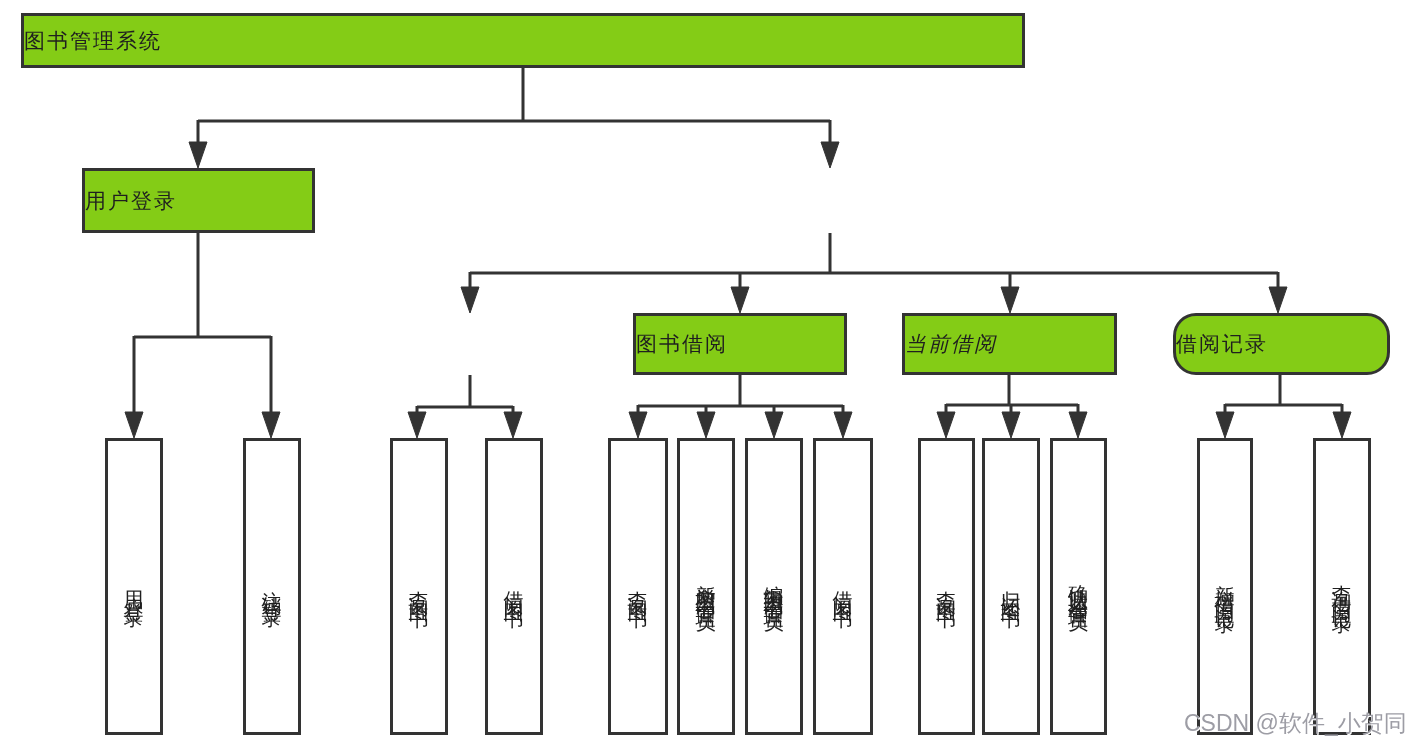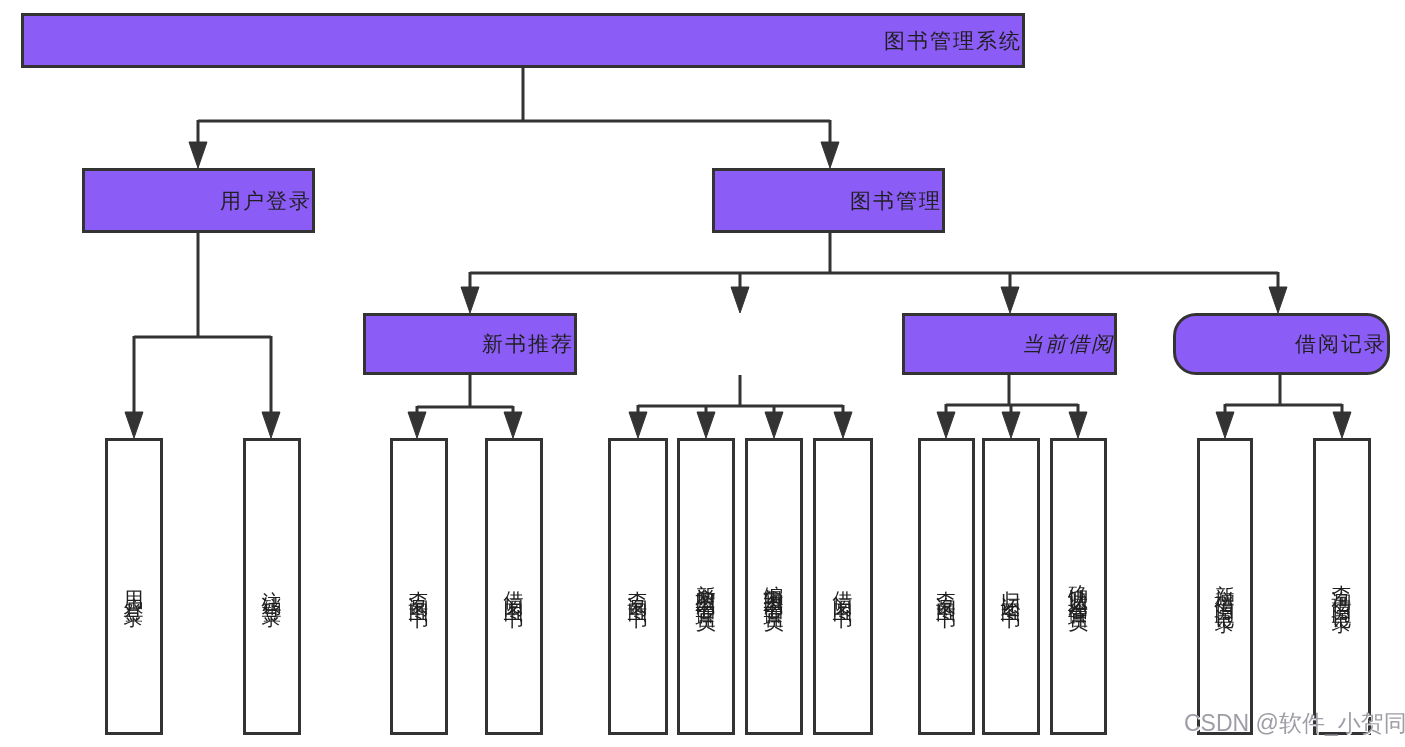--- a/index.html
+++ b/index.html
@@ -17,24 +17,24 @@
   }
   #wires {
     position: absolute;
     left: 0; top: 0;
     width: 1405px; height: 747px;
   }
   .hbox {
     position: absolute;
     box-sizing: border-box;
     border: 3px solid #333333;
-    background: #8b5cf6;
+    background: #84cc16;
     display: flex;
     align-items: center;
-    justify-content: flex-end;
+    justify-content: flex-start;
     font-size: 21px;
     color: #1f1f1f;
     letter-spacing: 2px;
     white-space: nowrap;
   }
   .vbox {
     position: absolute;
     box-sizing: border-box;
     border: 3px solid #333333;
     background: #ffffff;
@@ -103,26 +103,23 @@
     </g>
   </svg>
 
   <div class="hbox" style="left:21px; top:13px; width:1004px; height:55px;">
     <span>图书管理系统</span>
   </div>
 
   <div class="hbox" style="left:82px; top:168px; width:233px; height:65px;">
     <span>用户登录</span>
   </div>
-  <div class="hbox" style="left:712px; top:168px; width:233px; height:65px;">
-    <span>图书管理</span>
-  </div>
 
-  <div class="hbox" style="left:363px; top:313px; width:214px; height:62px;">
-    <span>新书推荐</span>
+  <div class="hbox" style="left:633px; top:313px; width:214px; height:62px;">
+    <span>图书借阅</span>
   </div>
   <div class="hbox" style="left:902px; top:313px; width:215px; height:62px;font-style:italic;">
     <span>当前借阅</span>
   </div>
   <div class="hbox" style="left:1173px; top:313px; width:217px; height:62px;border-radius:23px;">
     <span>借阅记录</span>
   </div>
 
   <div class="vbox" style="left:105px; top:438px; width:58px; height:297px;">
     <span>用户登录</span>

